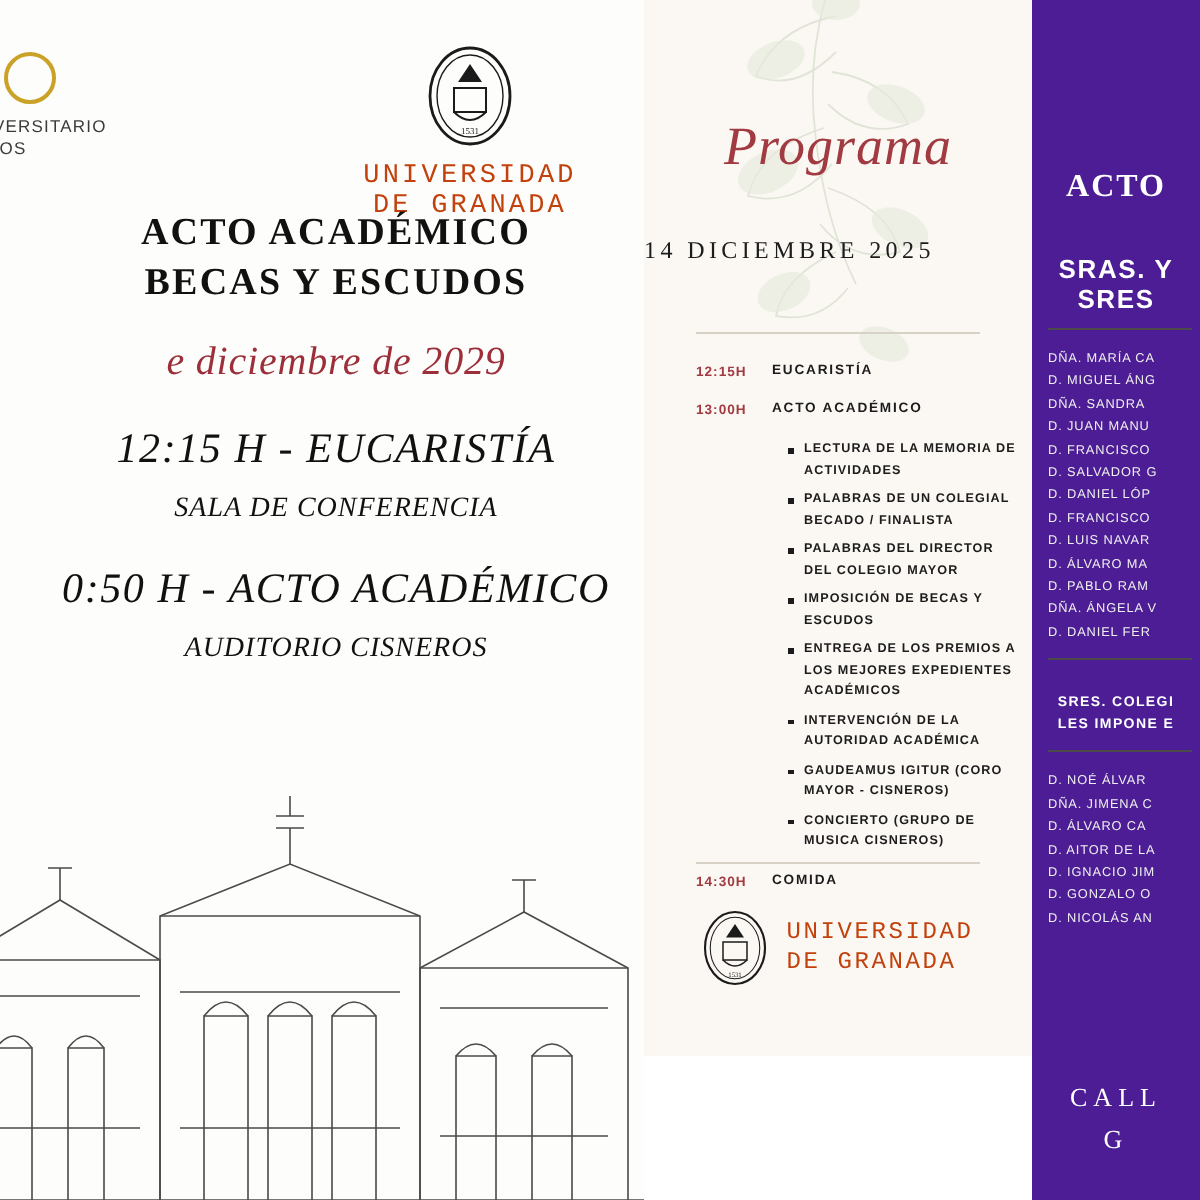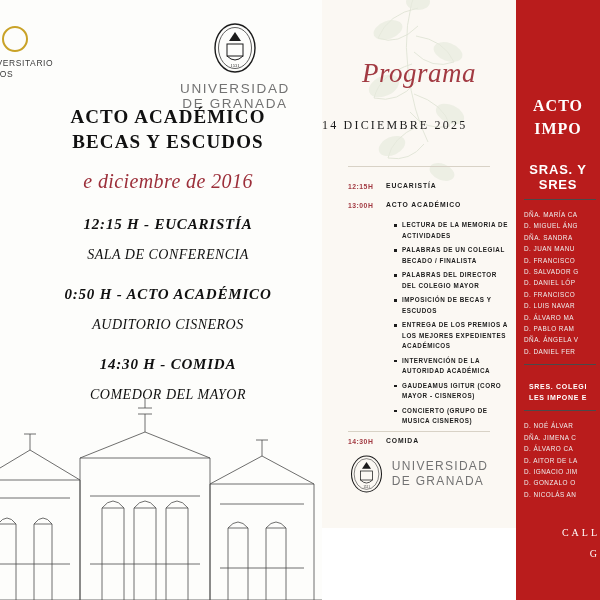--- a/index.html
+++ b/index.html
@@ -62,24 +62,24 @@
     width: 170px;
     text-align: center;
   }
   .crest {
     width: 44px; height: 52px;
     margin: 0 auto 7px auto;
     position: relative;
   }
   .crest svg { display: block; }
   .ugr-text {
-    font-family: Liberation Sans, sans-serif;
+    font-family: Liberation Mono, monospace;
     font-size: 13.5px;
     letter-spacing: 1.6px;
-    color: #737373;
+    color: #c2410c;
     line-height: 15px;
   }
 
   .invite-body {
     position: absolute;
     top: 104px;
     left: 0;
     width: 100%;
     text-align: center;
     padding-left: 14px;
@@ -96,23 +96,23 @@
     font-family: "Liberation Serif", serif;
     font-style: italic;
     font-size: 20px;
     color: #9c2f3a;
     margin-top: 16px;
     letter-spacing: .4px;
   }
   .inv-block { margin-top: 21px; }
   .inv-time {
     font-family: "Liberation Serif", serif;
-    font-weight: bold;
+    font-weight: normal;
     font-style: italic;
-    font-size: 15px;
+    font-size: 21px;
     letter-spacing: .8px;
     color: #111;
     line-height: 20px;
   }
   .inv-place {
     font-family: "Liberation Serif", serif;
     font-style: italic;
     font-size: 14px;
     letter-spacing: .5px;
     color: #111;
@@ -229,25 +229,25 @@
     gap: 9px;
   }
   .prog-foot .crest { width: 33px; height: 40px; margin: 0; }
   .prog-foot .ugr-text { font-size: 12px; letter-spacing: 1.3px; text-align: left; }
 
   
   .panel-dark {
     position: relative;
     width: 84px;
     height: 600px;
-    background: #b91c1c;
+    background: #4c1d95;
     flex: 1 1 auto;
     color: #ffffff;
     overflow: hidden;
-    padding: 12px 8px;
+    padding: 0 8px;
   }
   .dk-title {
     margin-top: 82px;
     font-family: "Liberation Serif", serif;
     font-size: 16px;
     font-weight: bold;
     letter-spacing: 1px;
     line-height: 23px;
     text-align: center;
     color: #fff;
@@ -277,25 +277,25 @@
     margin-top: 16px;
     font-size: 7px;
     font-weight: bold;
     letter-spacing: .7px;
     line-height: 11px;
     text-align: center;
     color: #fff;
   }
   .dk-bottom {
     position: absolute;
-    bottom: 36px;
+    bottom: 20px;
     left: 0; width: 100%;
-    text-align: right;
-    font-family: "Liberation Serif", serif;
-    font-size: 10px;
+    text-align: center;
+    font-family: "Liberation Serif", serif;
+    font-size: 13px;
     letter-spacing: 3px;
     line-height: 21px;
     color: #fff;
   }
 </style>
 </head>
 <body>
 
 <div class="sheet">
 
@@ -321,36 +321,32 @@
         </div>
         <div class="ugr-text">UNIVERSIDAD</div>
         <div class="ugr-text">DE GRANADA</div>
       </div>
     </div>
 
     <div class="invite-body">
       <div class="inv-title">ACTO ACADÉMICO</div>
       <div class="inv-title">BECAS Y ESCUDOS</div>
 
-      <div class="inv-date">e diciembre de 2016</div>
+      <div class="inv-date">e diciembre de 2029</div>
 
       <div class="inv-block">
         <div class="inv-time">12:15 H - EUCARISTÍA</div>
         <div class="inv-place">SALA DE CONFERENCIA</div>
       </div>
 
       <div class="inv-block">
         <div class="inv-time">0:50 H - ACTO ACADÉMICO</div>
         <div class="inv-place">AUDITORIO CISNEROS</div>
       </div>
 
-      <div class="inv-block">
-        <div class="inv-time">14:30 H - COMIDA</div>
-        <div class="inv-place">COMEDOR DEL MAYOR</div>
-      </div>
     </div>
 
     <div class="building">
       <svg width="352" height="212" viewBox="0 0 352 212">
         <g fill="none" stroke="#2b2b2b" stroke-width="0.8">
           <path d="M10 212 L10 92 L60 62 L110 92 L110 212"></path>
           <path d="M110 212 L110 70 L175 44 L240 70 L240 212"></path>
           <path d="M240 212 L240 96 L292 68 L344 96 L344 212"></path>
           <path d="M0 212 L352 212"></path>
           <path d="M10 92 L110 92 M110 70 L240 70 M240 96 L344 96"></path>
@@ -445,21 +441,20 @@
         <div class="ugr-text">UNIVERSIDAD</div>
         <div class="ugr-text">DE GRANADA</div>
       </div>
     </div>
   </section>
 
   <section class="panel-dark">
 
     <div class="dk-title">
       <div>ACTO</div>
-      <div>IMPO</div>
     </div>
 
     <div class="dk-sub">SRAS. Y SRES</div>
     <div class="dk-hr"></div>
 
     <div class="dk-names">
       <div>DÑA. MARÍA CA</div>
       <div>D. MIGUEL ÁNG</div>
       <div>DÑA. SANDRA</div>
       <div>D. JUAN MANU</div>

